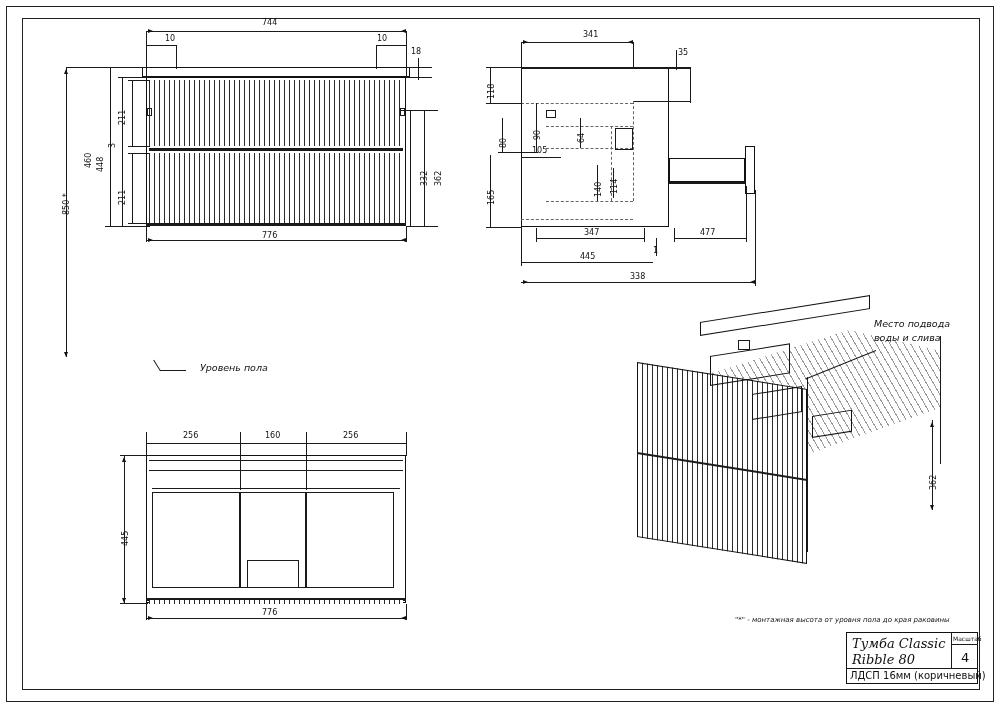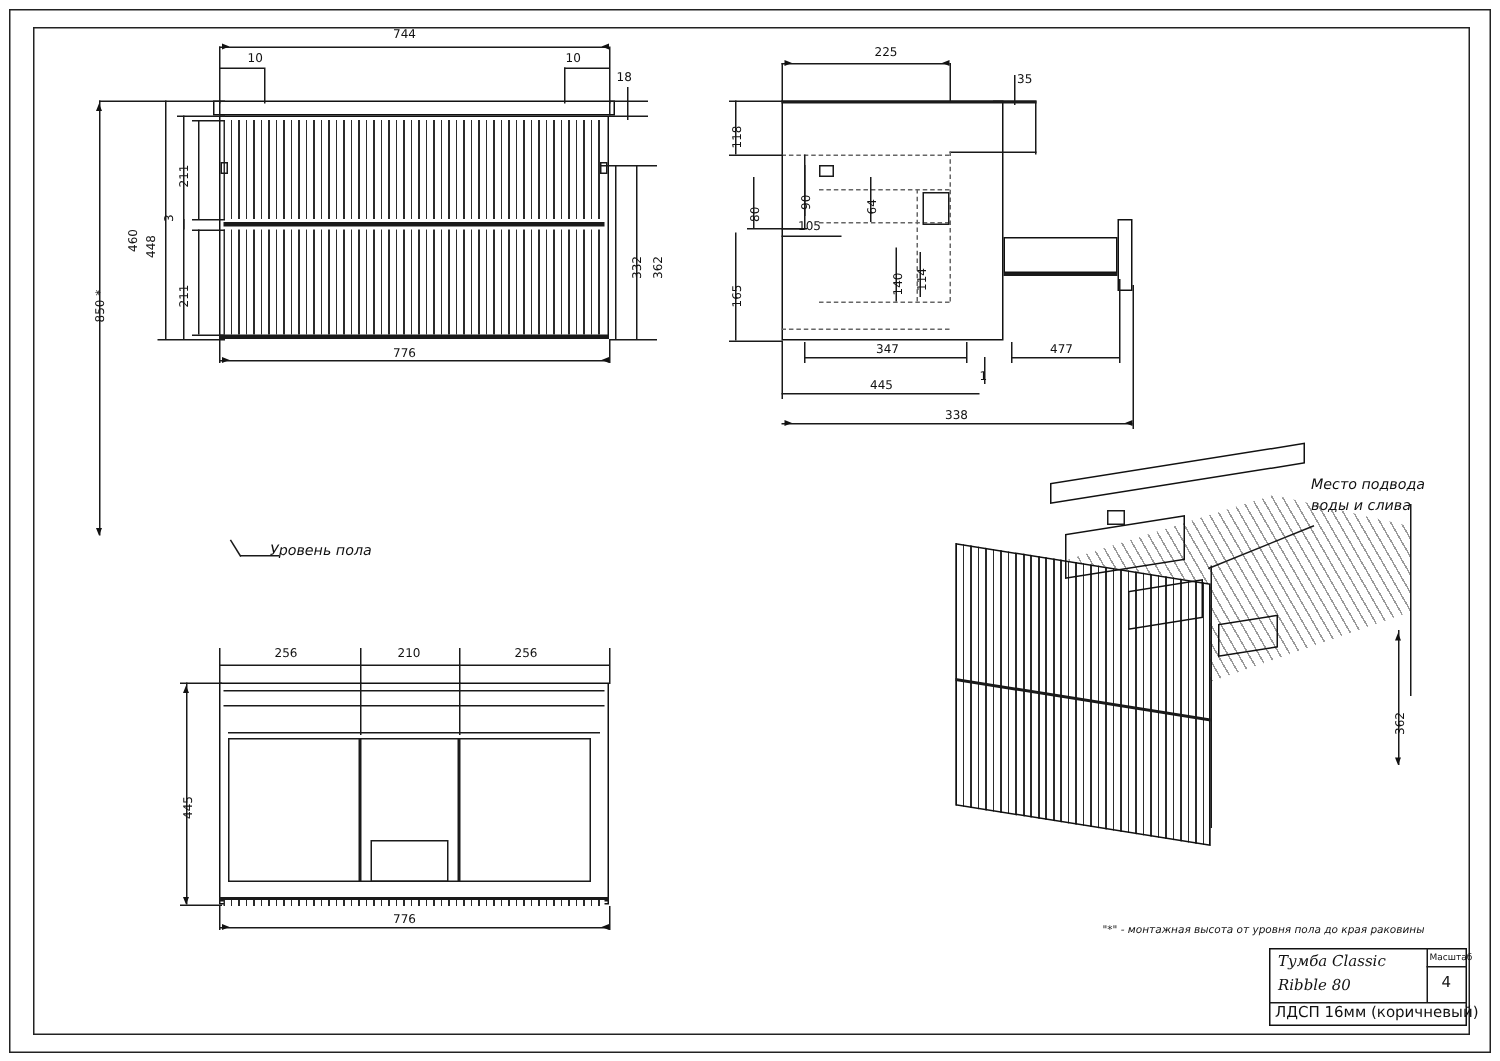--- a/index.html
+++ b/index.html
@@ -28,21 +28,21 @@
   .arrowU{border-bottom:5px solid #111;}
   .arrowD{border-top:5px solid #111;}
 
   
   .ribs{position:absolute;background-image:repeating-linear-gradient(to right,#2b2b2b 0px,#2b2b2b 1px,#ffffff 1px,#ffffff 5px);}
   .ribs-iso{position:absolute;background-image:repeating-linear-gradient(to right,#2b2b2b 0px,#2b2b2b 1px,#ffffff 1px,#ffffff 5px);}
   .hatch{position:absolute;background-image:repeating-linear-gradient(60deg,#9a9a9a 0px,#9a9a9a 1px,#ffffff 1px,#ffffff 6px);}
 
   
   .tb{position:absolute;border:1px solid #111;box-sizing:border-box;}
-  .tb-txt{position:absolute;font-size:10px;color:#111;white-space:nowrap;}
+  .tb-txt{position:absolute;font-size:13px;color:#111;white-space:nowrap;}
   .tb-small{position:absolute;font-size:6px;color:#111;white-space:nowrap;}
   .cursive{font-family:"DejaVu Serif",serif;font-style:italic;}
 </style>
 </head>
 <body>
 
 <div id="sheet">
   <div class="frame-outer"></div>
   <div class="frame-inner"></div>
 
@@ -116,21 +116,21 @@
 
     <div class="ln vl" style="left:410px;top:110px;height:116px;"></div>
     <div class="ln vl" style="left:424px;top:110px;height:116px;"></div>
     <div class="ln hl" style="left:400px;top:110px;width:38px;"></div>
     <div class="ln hl" style="left:406px;top:226px;width:32px;"></div>
     <div class="dimv" style="left:420px;top:186px;">332</div>
     <div class="dimv" style="left:434px;top:186px;">362</div>
 
     <div class="ln hl" style="left:160px;top:370px;width:26px;"></div>
     <div class="ln" style="left:160px;top:358px;width:1px;height:13px;transform:rotate(-32deg);transform-origin:bottom;"></div>
-    <div class="lbl lbl-it" style="left:180px;top:362px;">Уровень пола</div>
+    <div class="lbl lbl-it" style="left:200px;top:362px;">Уровень пола</div>
   </div>
 
   <div>
 
     <div class="box2" style="left:521px;top:67px;width:148px;height:160px;"></div>
     <div class="ln hl" style="left:521px;top:67px;width:170px;height:2px;"></div>
     <div class="ln vl" style="left:690px;top:67px;height:36px;"></div>
     <div class="ln hl" style="left:633px;top:101px;width:58px;"></div>
 
     <div class="dash-h" style="left:521px;top:103px;width:112px;"></div>
@@ -147,21 +147,21 @@
 
     <div class="box2" style="left:669px;top:158px;width:76px;height:24px;"></div>
     <div class="box2" style="left:745px;top:146px;width:10px;height:48px;"></div>
     <div class="ln hl" style="left:669px;top:182px;width:76px;height:2px;"></div>
 
     <div class="ln hl" style="left:521px;top:42px;width:112px;"></div>
     <div class="ln vl" style="left:521px;top:42px;height:26px;"></div>
     <div class="ln vl" style="left:633px;top:42px;height:26px;"></div>
     <div class="arrowR" style="left:523px;top:40px;"></div>
     <div class="arrowL" style="left:628px;top:40px;"></div>
-    <div class="dim" style="left:583px;top:30px;">225</div>
+    <div class="dim" style="left:583px;top:30px;">341</div>
 
     <div class="ln vl" style="left:676px;top:50px;height:20px;"></div>
     <div class="ln hl" style="left:662px;top:67px;width:28px;"></div>
     <div class="dim" style="left:678px;top:48px;">35</div>
 
     <div class="ln vl" style="left:490px;top:67px;height:36px;"></div>
     <div class="ln vl" style="left:502px;top:118px;height:34px;"></div>
     <div class="ln vl" style="left:490px;top:155px;height:72px;"></div>
     <div class="ln hl" style="left:486px;top:67px;width:36px;"></div>
     <div class="ln hl" style="left:486px;top:103px;width:36px;"></div>
@@ -219,21 +219,21 @@
     <div class="ribs" style="left:149px;top:600px;width:254px;height:4px;"></div>
     <div class="ln vl" style="left:240px;top:455px;height:35px;"></div>
     <div class="ln vl" style="left:306px;top:455px;height:35px;"></div>
 
     <div class="ln hl" style="left:146px;top:443px;width:260px;"></div>
     <div class="ln vl" style="left:146px;top:432px;height:24px;"></div>
     <div class="ln vl" style="left:240px;top:432px;height:24px;"></div>
     <div class="ln vl" style="left:306px;top:432px;height:24px;"></div>
     <div class="ln vl" style="left:406px;top:432px;height:24px;"></div>
     <div class="dim" style="left:183px;top:431px;">256</div>
-    <div class="dim" style="left:265px;top:431px;">210</div>
+    <div class="dim" style="left:265px;top:431px;">160</div>
     <div class="dim" style="left:343px;top:431px;">256</div>
 
     <div class="ln vl" style="left:124px;top:455px;height:148px;"></div>
     <div class="ln hl" style="left:120px;top:455px;width:28px;"></div>
     <div class="ln hl" style="left:120px;top:603px;width:28px;"></div>
     <div class="arrowU" style="left:122px;top:457px;"></div>
     <div class="arrowD" style="left:122px;top:598px;"></div>
     <div class="dimv" style="left:121px;top:546px;">445</div>
 
     <div class="ln hl" style="left:146px;top:618px;width:260px;"></div>

